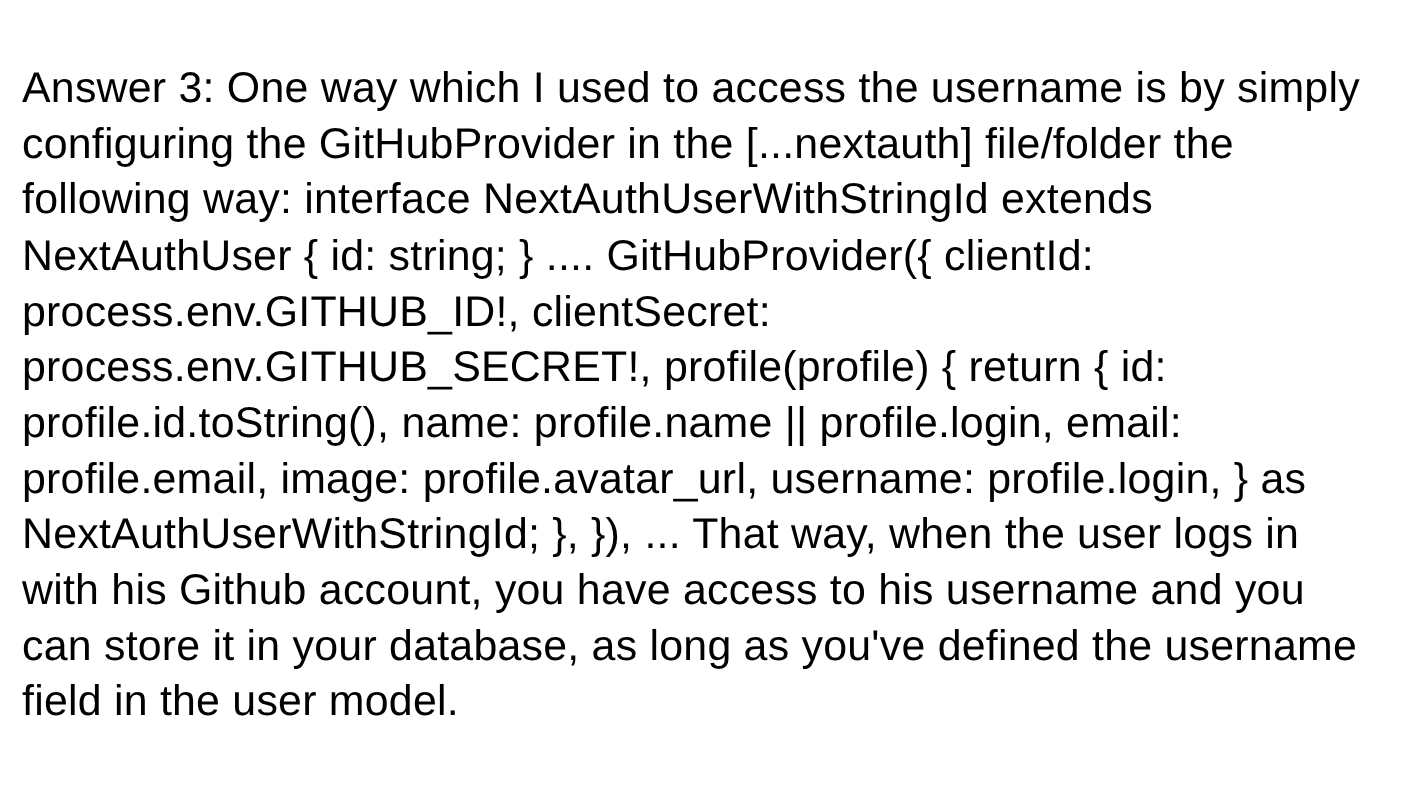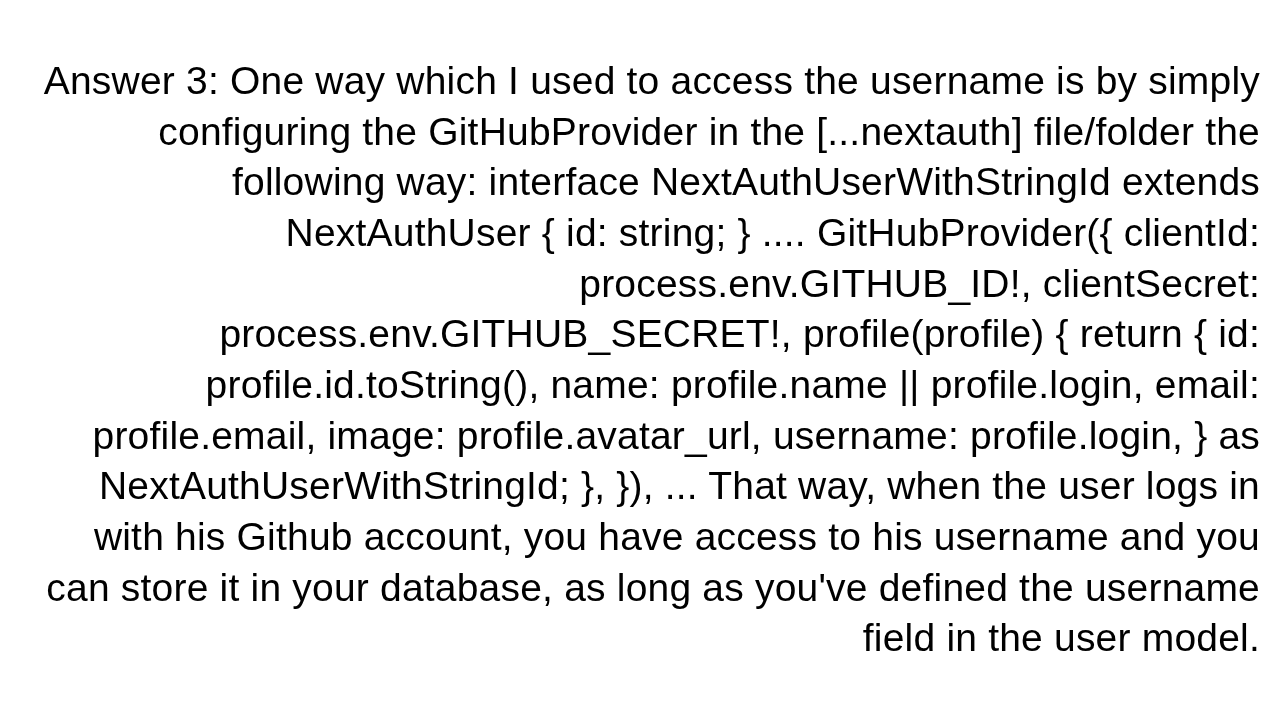--- a/index.html
+++ b/index.html
@@ -12,21 +12,21 @@
       height: 720px;
       background: #ffffff;
       font-family: Arial, Helvetica, sans-serif;
       display: flex;
       align-items: center;
       justify-content: center;
       overflow: hidden;
     }
     .text-block {
       width: 1240px;
-      text-align: right;
+      text-align: left;
       color: #000000;
       font-size: 39px;
       line-height: 1.3;
       font-weight: 400;
       letter-spacing: 0.2px;
     }
   </style>
 </head>
 <body>
 

